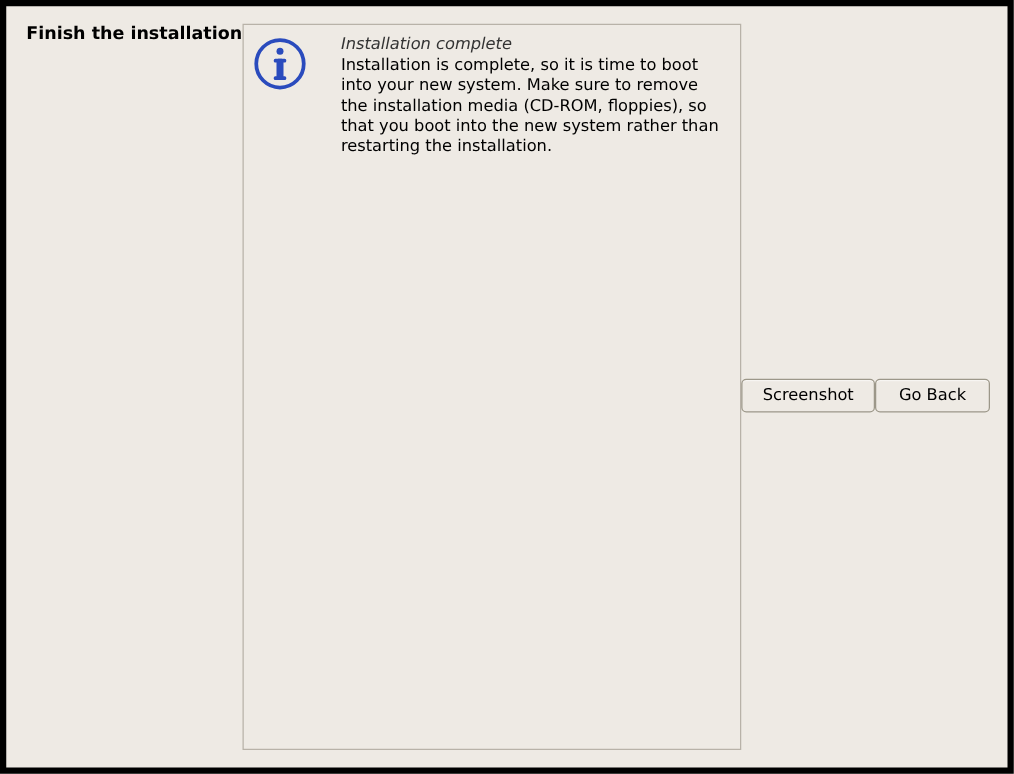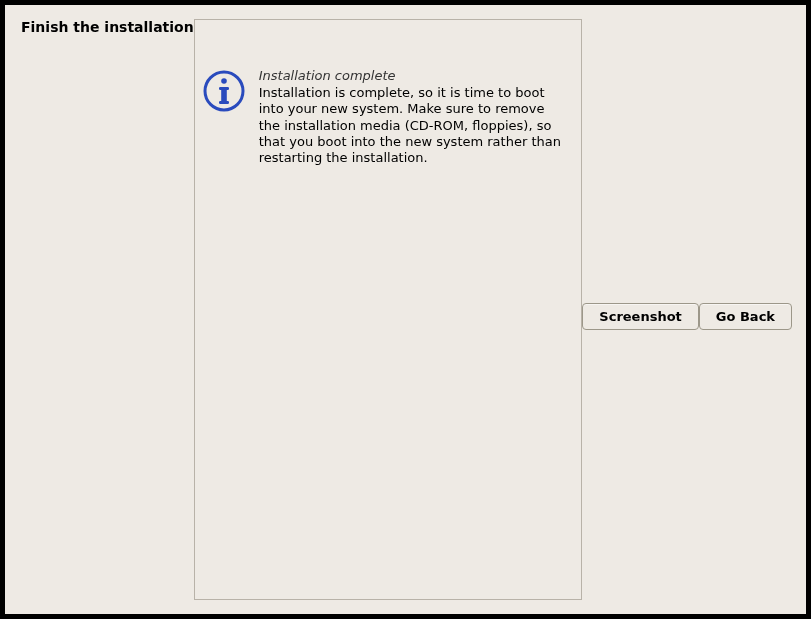--- a/index.html
+++ b/index.html
@@ -35,22 +35,21 @@
     }
     .content-frame {
       flex: 1;
       border: 1px solid #b8b2a8;
       background: #eeeae4;
       padding: 8px 12px 8px 8px;
     }
     .info-row {
       display: flex;
       align-items: flex-start;
-      gap: 14px;
-      margin-top: 40px;
+      gap: 28px;
     }
     .info-icon {
       flex-shrink: 0;
       margin-top: 2px;
     }
     .info-text {
       flex: 1;
     }
     .subtitle {
       font-style: italic;
@@ -73,21 +72,21 @@
       display: flex;
       gap: 4px;
     }
     button {
       background: #eeeae4;
       border: 1px solid #9c9789;
       border-radius: 4px;
       padding: 4px 16px;
       font-size: 13px;
       font-family: inherit;
-      font-weight: bold;
+      font-weight: normal;
       color: #000;
       cursor: pointer;
       min-width: 92px;
       height: 27px;
       box-shadow: inset 0 1px 0 rgba(255,255,255,0.5);
     }
   </style>
 </head>
 <body>
 

